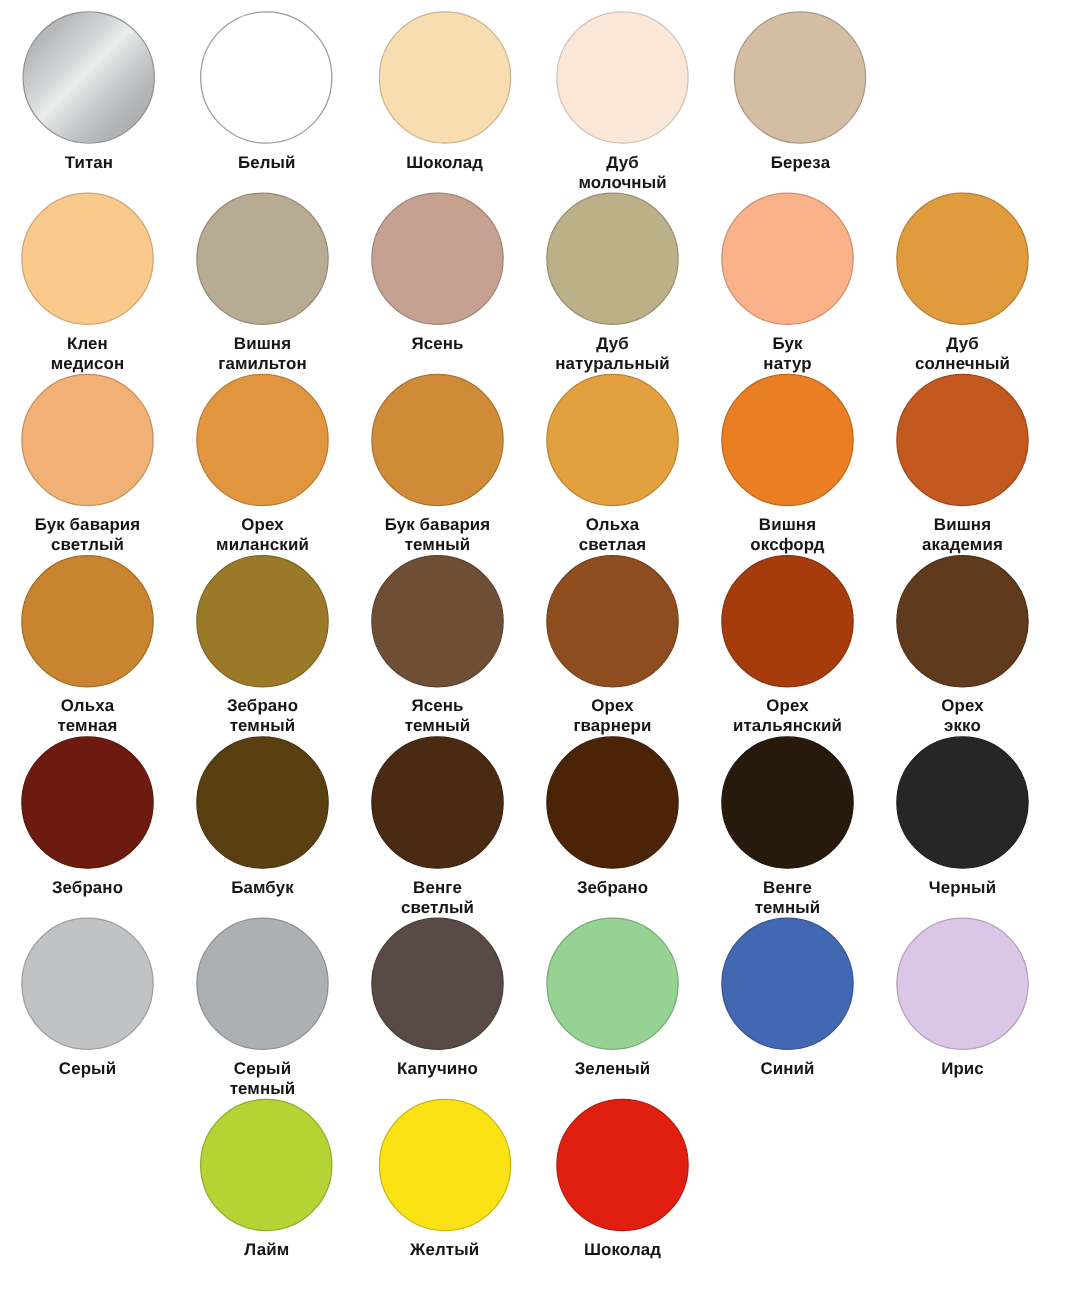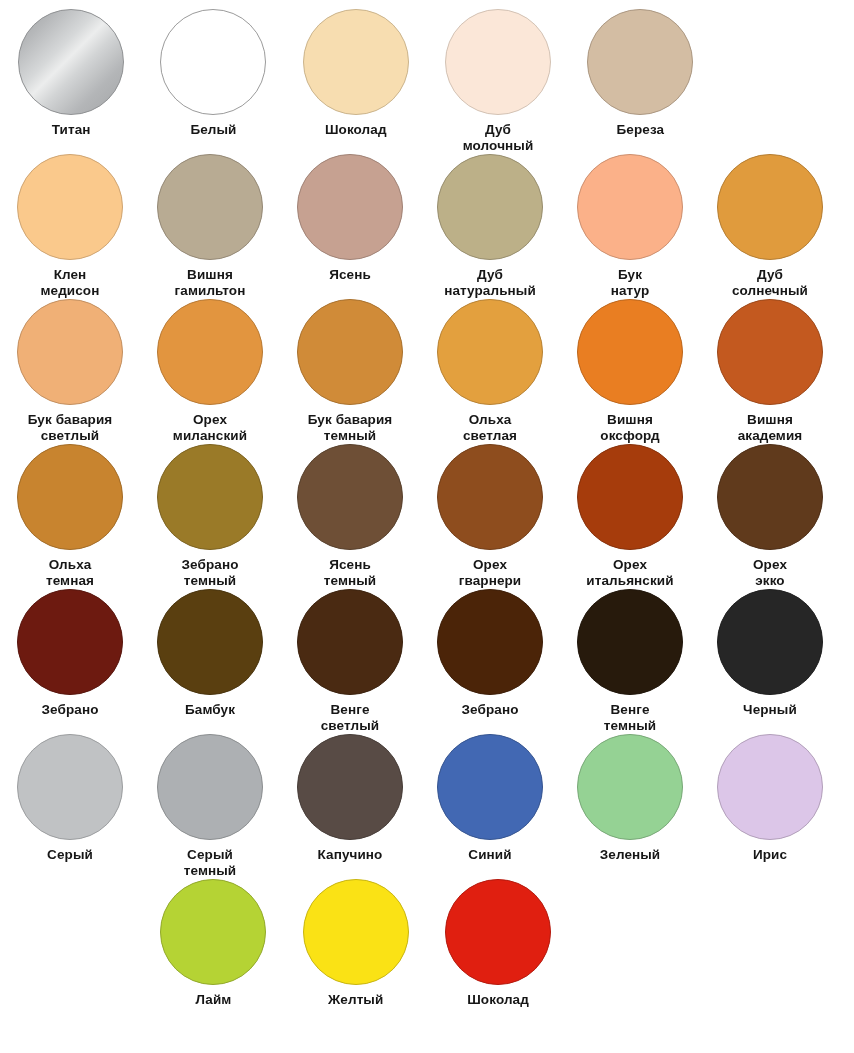--- a/index.html
+++ b/index.html
@@ -217,26 +217,26 @@
       <div class="swatch-cell">
         <div class="swatch-disc" style="background: rgb(173, 176, 179); border: 1px solid rgb(139, 142, 144);"></div>
         <div class="swatch-label">Серый
 темный</div>
       </div>
       <div class="swatch-cell">
         <div class="swatch-disc" style="background: rgb(88, 75, 69); border: 1px solid rgb(70, 60, 55);"></div>
         <div class="swatch-label">Капучино</div>
       </div>
       <div class="swatch-cell">
+        <div class="swatch-disc" style="background: rgb(149, 210, 148); border: 1px solid rgb(120, 168, 119);"></div>
+        <div class="swatch-label">Зеленый</div>
+      </div>
+      <div class="swatch-cell">
         <div class="swatch-disc" style="background: rgb(66, 104, 179); border: 1px solid rgb(53, 84, 144);"></div>
         <div class="swatch-label">Синий</div>
-      </div>
-      <div class="swatch-cell">
-        <div class="swatch-disc" style="background: rgb(149, 210, 148); border: 1px solid rgb(120, 168, 119);"></div>
-        <div class="swatch-label">Зеленый</div>
       </div>
       <div class="swatch-cell">
         <div class="swatch-disc" style="background: rgb(220, 198, 232); border: 1px solid rgb(178, 159, 186);"></div>
         <div class="swatch-label">Ирис</div>
       </div>
     </div>
     <div class="swatch-row last">
       <div class="swatch-cell empty">
         <div class="swatch-disc"></div>
         <div class="swatch-label"></div>

